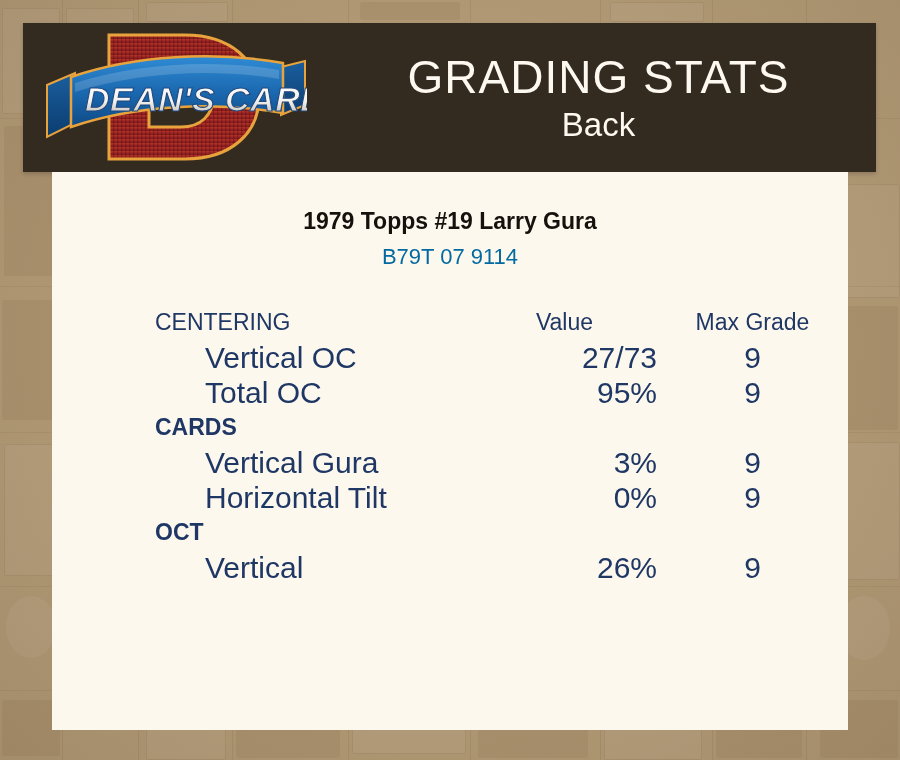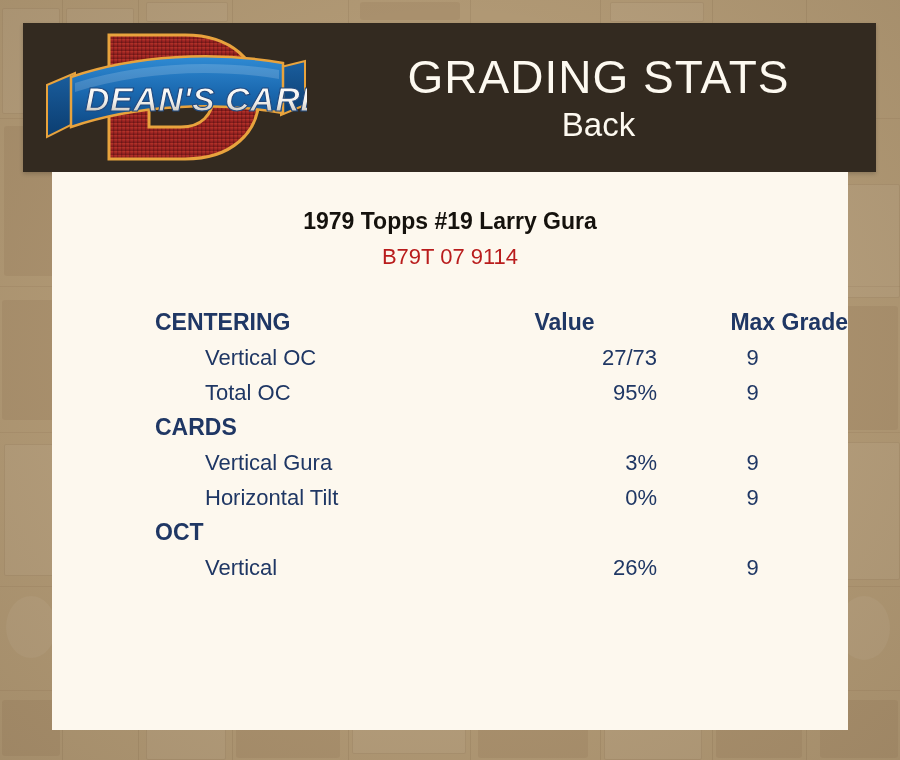--- a/index.html
+++ b/index.html
@@ -79,44 +79,44 @@
     position:absolute;left:52px;top:172px;width:796px;height:558px;
     background:#fdf8ee;
   }
 
   #cardTitle{
     text-align:center;margin-top:36px;
     font-size:23px;font-weight:bold;color:#15120d;letter-spacing:0px;
   }
   #cardCode{
     text-align:center;margin-top:9px;
-    font-size:22px;font-weight:400;color:#b91c1c;
+    font-size:22px;font-weight:400;color:#0369a1;
   }
 
   
   #stats{
     margin-top:32px;
     width:100%;
     border-collapse:collapse;
     color:#1f3764;
   }
   #stats col.c1{width:420px;}
   #stats col.c2{width:185px;}
   #stats col.c3{width:191px;}
 
   #stats th{
-    font-size:23px;font-weight:bold;color:#1f3764;
+    font-size:23px;font-weight:normal;color:#1f3764;
     padding:0 0 4px 0;height:34px;vertical-align:bottom;
   }
   #stats th.lbl{text-align:left;padding-left:103px;}
   #stats th.val{text-align:center;}
-  #stats th.max{text-align:right;}
+  #stats th.max{text-align:center;}
 
   #stats td{
-    font-size:22px;color:#1f3764;height:35px;vertical-align:middle;
+    font-size:30px;color:#1f3764;height:35px;vertical-align:middle;
     padding:0;
   }
   #stats td.lbl{text-align:left;padding-left:153px;font-weight:400;}
   #stats td.val{text-align:right;font-weight:400;}
   #stats td.max{text-align:center;font-weight:400;}
 
   #stats tr.section td.sec{
     text-align:left;padding-left:103px;font-weight:bold;font-size:23px;
     height:35px;
   }

